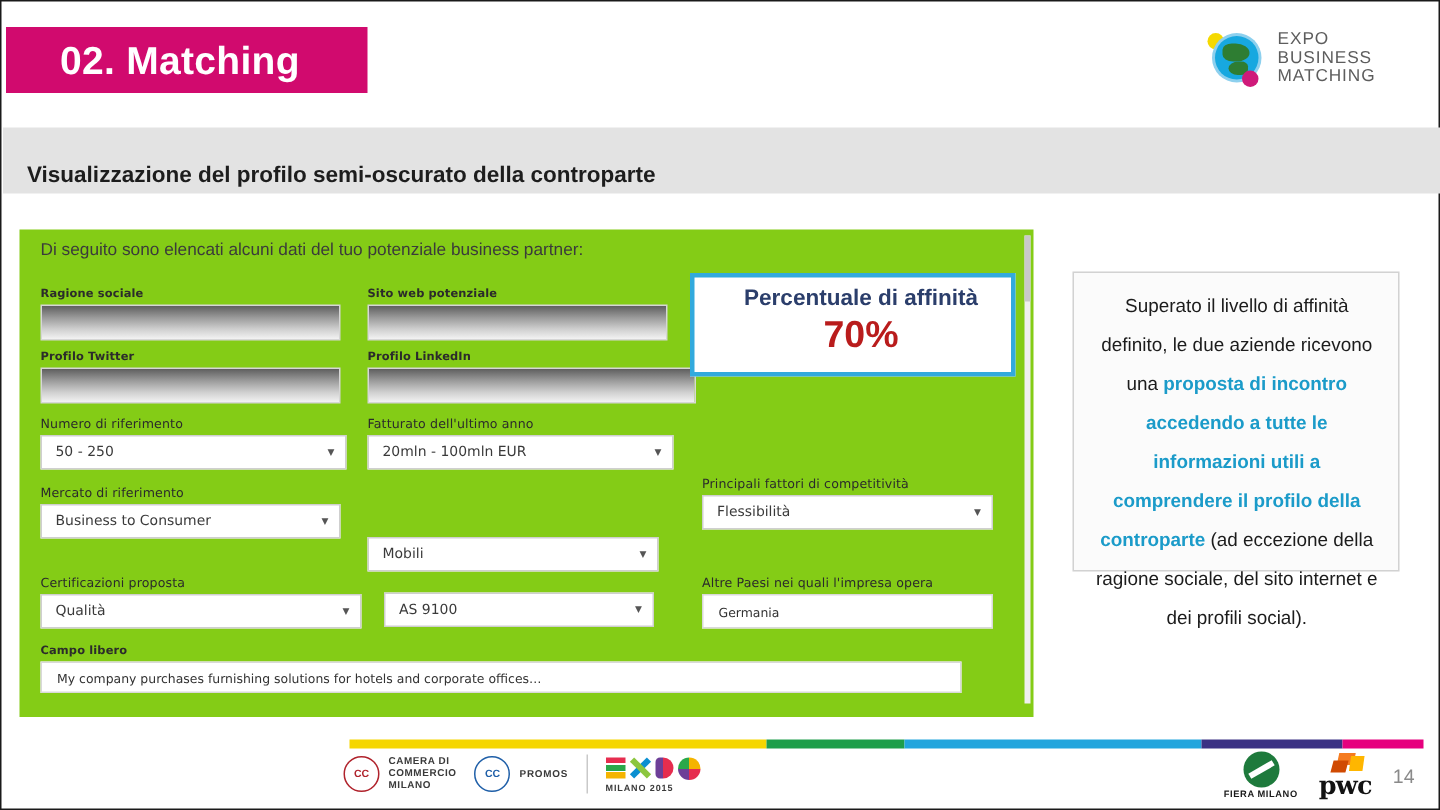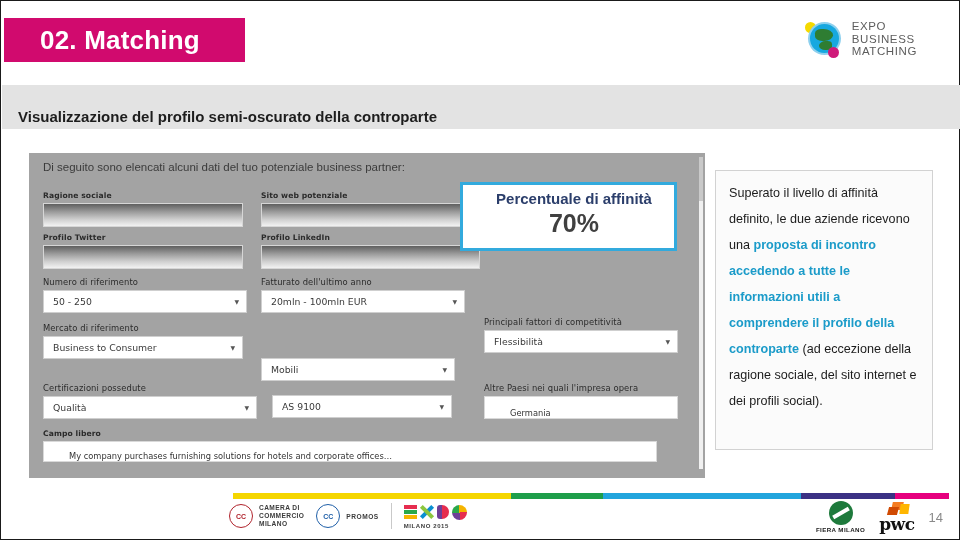--- a/index.html
+++ b/index.html
@@ -57,22 +57,22 @@
     position:absolute;left:1px;top:84px;width:958px;height:44px;
     background:#e3e3e3;
     display:flex;align-items:center;
   }
   .subtitle-band span{
     font-size:15px;font-weight:bold;color:#1d1d1d;padding-left:16px;margin-top:19px;
   }
 
   
   .shot{
-    position:absolute;left:28px;top:152px;width:676px;height:325px;
-    background:#a3a3a3;
+    position:absolute;left:12px;top:152px;width:676px;height:325px;
+    background:#84cc16;
     font-family:"DejaVu Sans", sans-serif;
     overflow:hidden;
   }
   .shot .intro{
     position:absolute;left:14px;top:8px;font-size:11.5px;color:#3b3b3b;
     font-family:"Liberation Sans", sans-serif;
   }
   .fld{position:absolute;}
   .fld .lbl{font-size:7.6px;font-weight:bold;color:#2b2b2b;margin-bottom:3px;letter-spacing:.1px;}
   .fld .lbl.reg{font-weight:normal;font-size:8.4px;}
@@ -82,42 +82,43 @@
   }
   .sel{
     height:23px;border:1px solid #cfcfcf;background:#ffffff;
     display:flex;align-items:center;justify-content:space-between;
     padding:0 7px 0 9px;box-sizing:border-box;
     font-size:9.3px;color:#3a3a3a;
   }
   .sel .car{font-size:6px;color:#555;line-height:1;}
   .txtline{
     height:21px;border:1px solid #d9d9d9;background:#ffffff;
-    display:flex;align-items:flex-end;padding-left:25px;box-sizing:border-box;
+    display:flex;align-items:center;padding-left:10px;box-sizing:border-box;
     font-size:8.3px;color:#333;
   }
   .shot .scroll{
     position:absolute;right:2px;top:4px;width:4px;height:312px;background:#f0f0f0;
   }
   .shot .scroll i{display:block;width:4px;height:44px;background:#c9c9c9;}
 
   
   .affinity{
     position:absolute;left:459px;top:181px;width:217px;height:69px;
     border:3px solid #32aadd;background:#ffffff;
     box-sizing:border-box;text-align:center;padding-left:11px;
   }
   .affinity .cap{font-size:15px;font-weight:bold;color:#2b3e6b;margin-top:5px;}
-  .affinity .val{font-size:25px;font-weight:bold;color:#404040;margin-top:2px;}
+  .affinity .val{font-size:25px;font-weight:bold;color:#b91c1c;margin-top:2px;}
 
   
   .callout{
-    position:absolute;left:714px;top:169px;width:218px;height:280px;
+    position:absolute;left:714px;top:180px;width:218px;height:200px;
     border:1px solid #d2d2d2;background:#fbfbfb;box-sizing:border-box;
     padding:9px 12px 0 13px;
+    text-align:center;
   }
   .callout p{
     margin:0;font-size:12.6px;line-height:26px;color:#1c1c1c;
   }
   .callout .hl{color:#1b9bc9;font-weight:bold;}
 
   
   .stripe{position:absolute;left:232px;top:492px;height:6px;display:flex;width:716px;}
   .stripe i{display:block;height:6px;}
   .footL{position:absolute;left:228px;top:502px;display:flex;align-items:center;gap:12px;}
@@ -207,21 +208,21 @@
       </div>
     </div>
     <div class="fld" style="left:14px;top:170px;width:200px;">
       <div class="lbl reg">Mercato di riferimento</div>
       <div class="sel">
         <span>Business to Consumer</span>
         <span class="car">▼</span>
       </div>
     </div>
     <div class="fld" style="left:14px;top:230px;width:214px;">
-      <div class="lbl reg">Certificazioni possedute</div>
+      <div class="lbl reg">Certificazioni proposta</div>
       <div class="sel">
         <span>Qualità</span>
         <span class="car">▼</span>
       </div>
     </div>
     <div class="fld" style="left:14px;top:276px;width:614px;">
       <div class="lbl">Campo libero</div>
       <div class="txtline">
         <span>My company purchases furnishing solutions for hotels and corporate offices…</span>
       </div>

